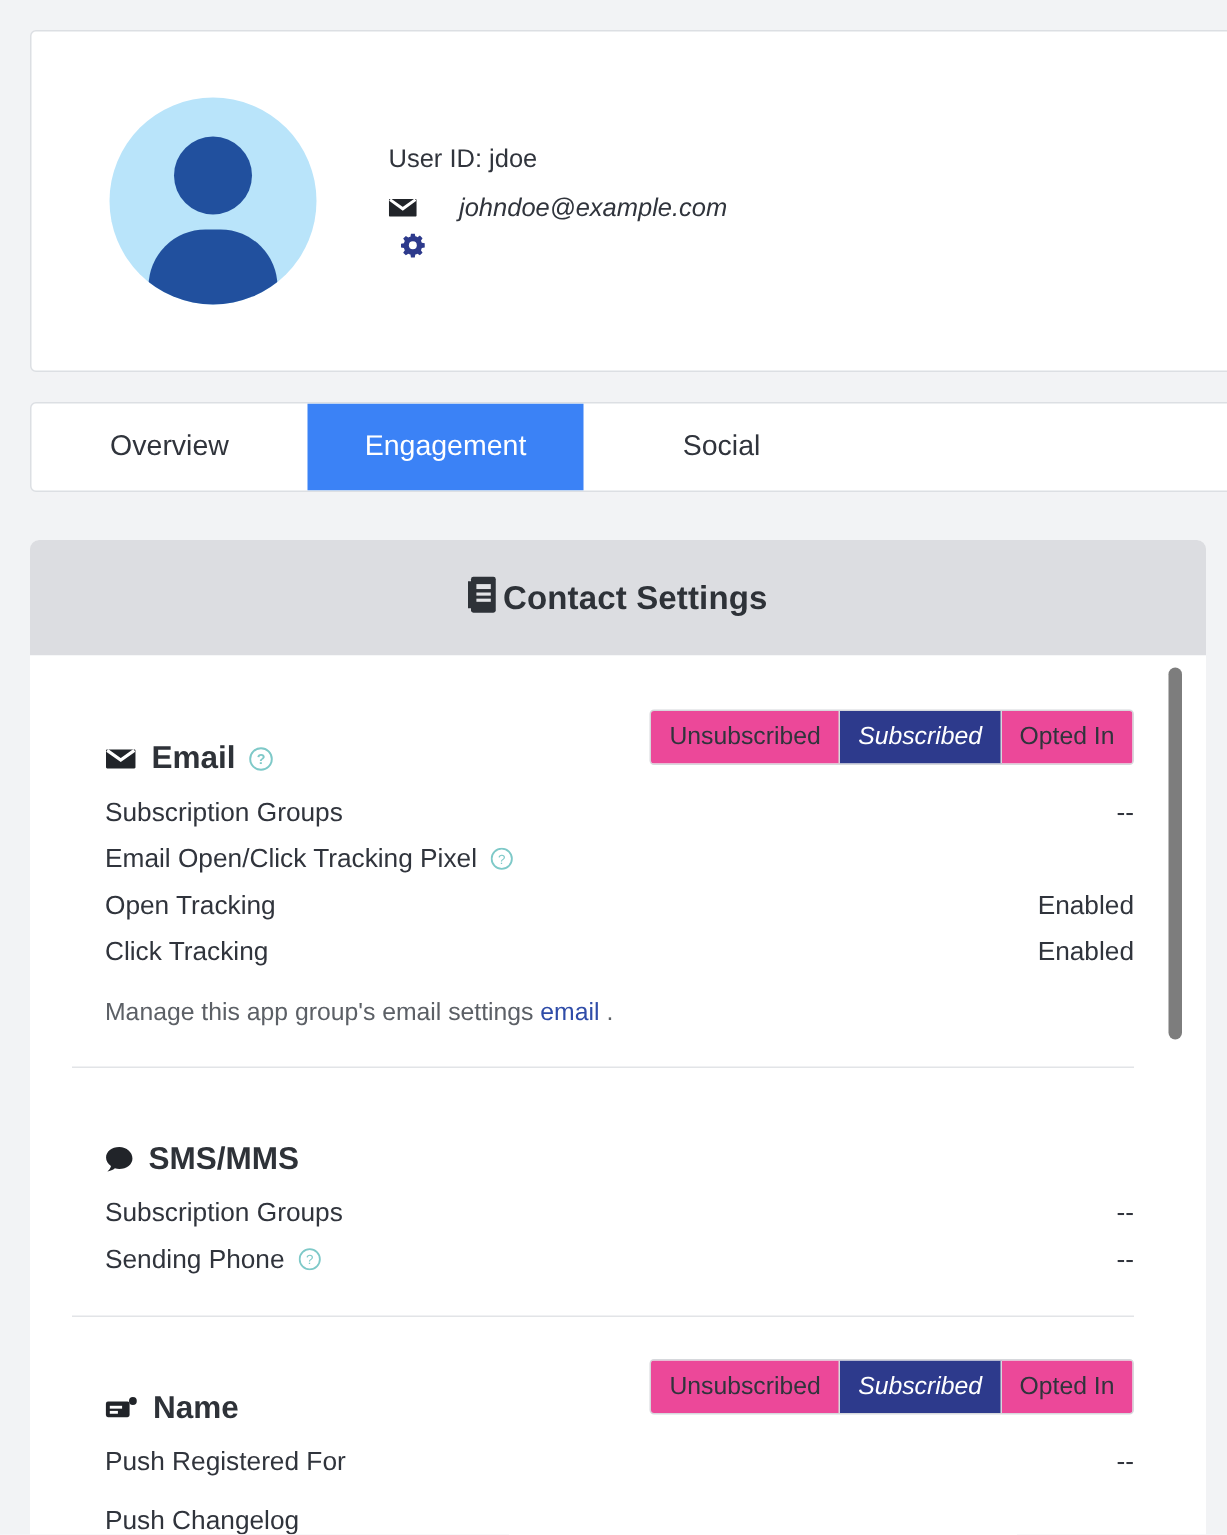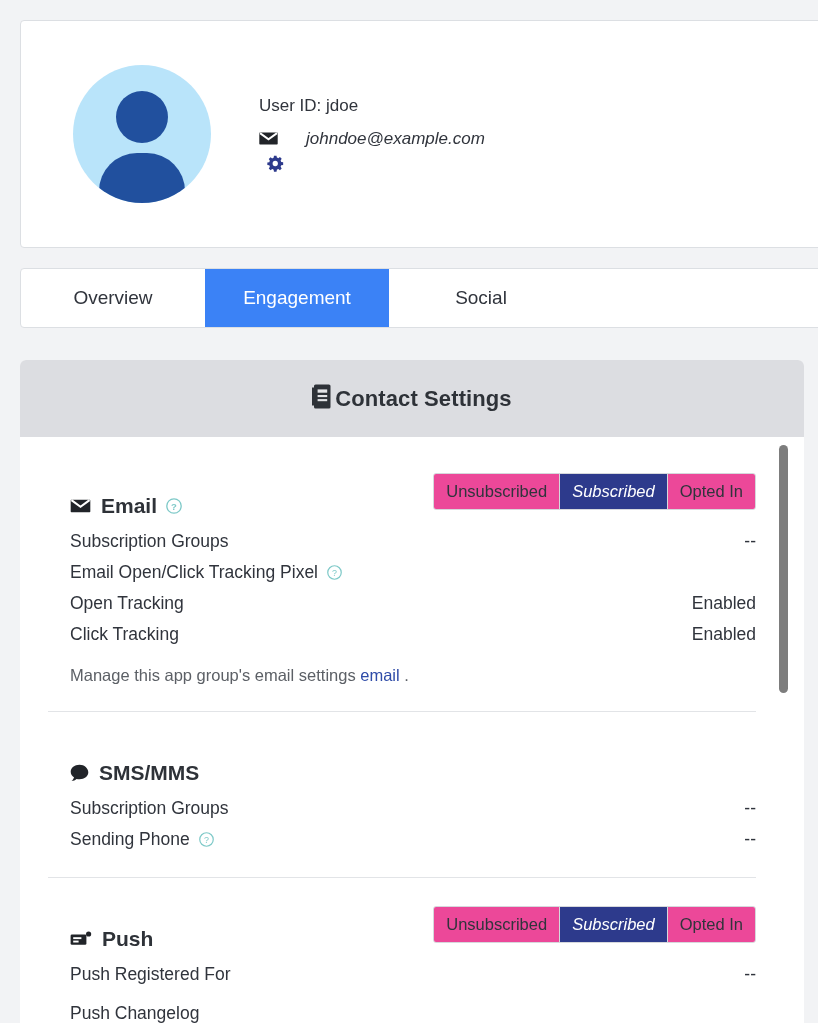--- a/index.html
+++ b/index.html
@@ -411,21 +411,21 @@
         <div class="section-head">
           <div class="section-title">
             <span class="sec-ico">
               <svg width="22" height="16" viewBox="0 0 22 16" aria-hidden="true">
                 <rect x="0.6" y="3.4" width="15.8" height="10.4" rx="1.4" fill="#212429"></rect>
                 <rect x="3.2" y="6.2" width="8.2" height="1.9" fill="#ffffff"></rect>
                 <rect x="3.2" y="9.6" width="5.4" height="1.9" fill="#ffffff"></rect>
                 <circle cx="18.6" cy="3" r="2.6" fill="#212429"></circle>
               </svg>
             </span>
-            <span>Push</span>
+            <span>Name</span>
           </div>
 
           <div class="segmented">
             <button class="seg">Unsubscribed</button>
             <button class="seg selected">Subscribed</button>
             <button class="seg">Opted In</button>
           </div>
         </div>
 
         <div class="row">

